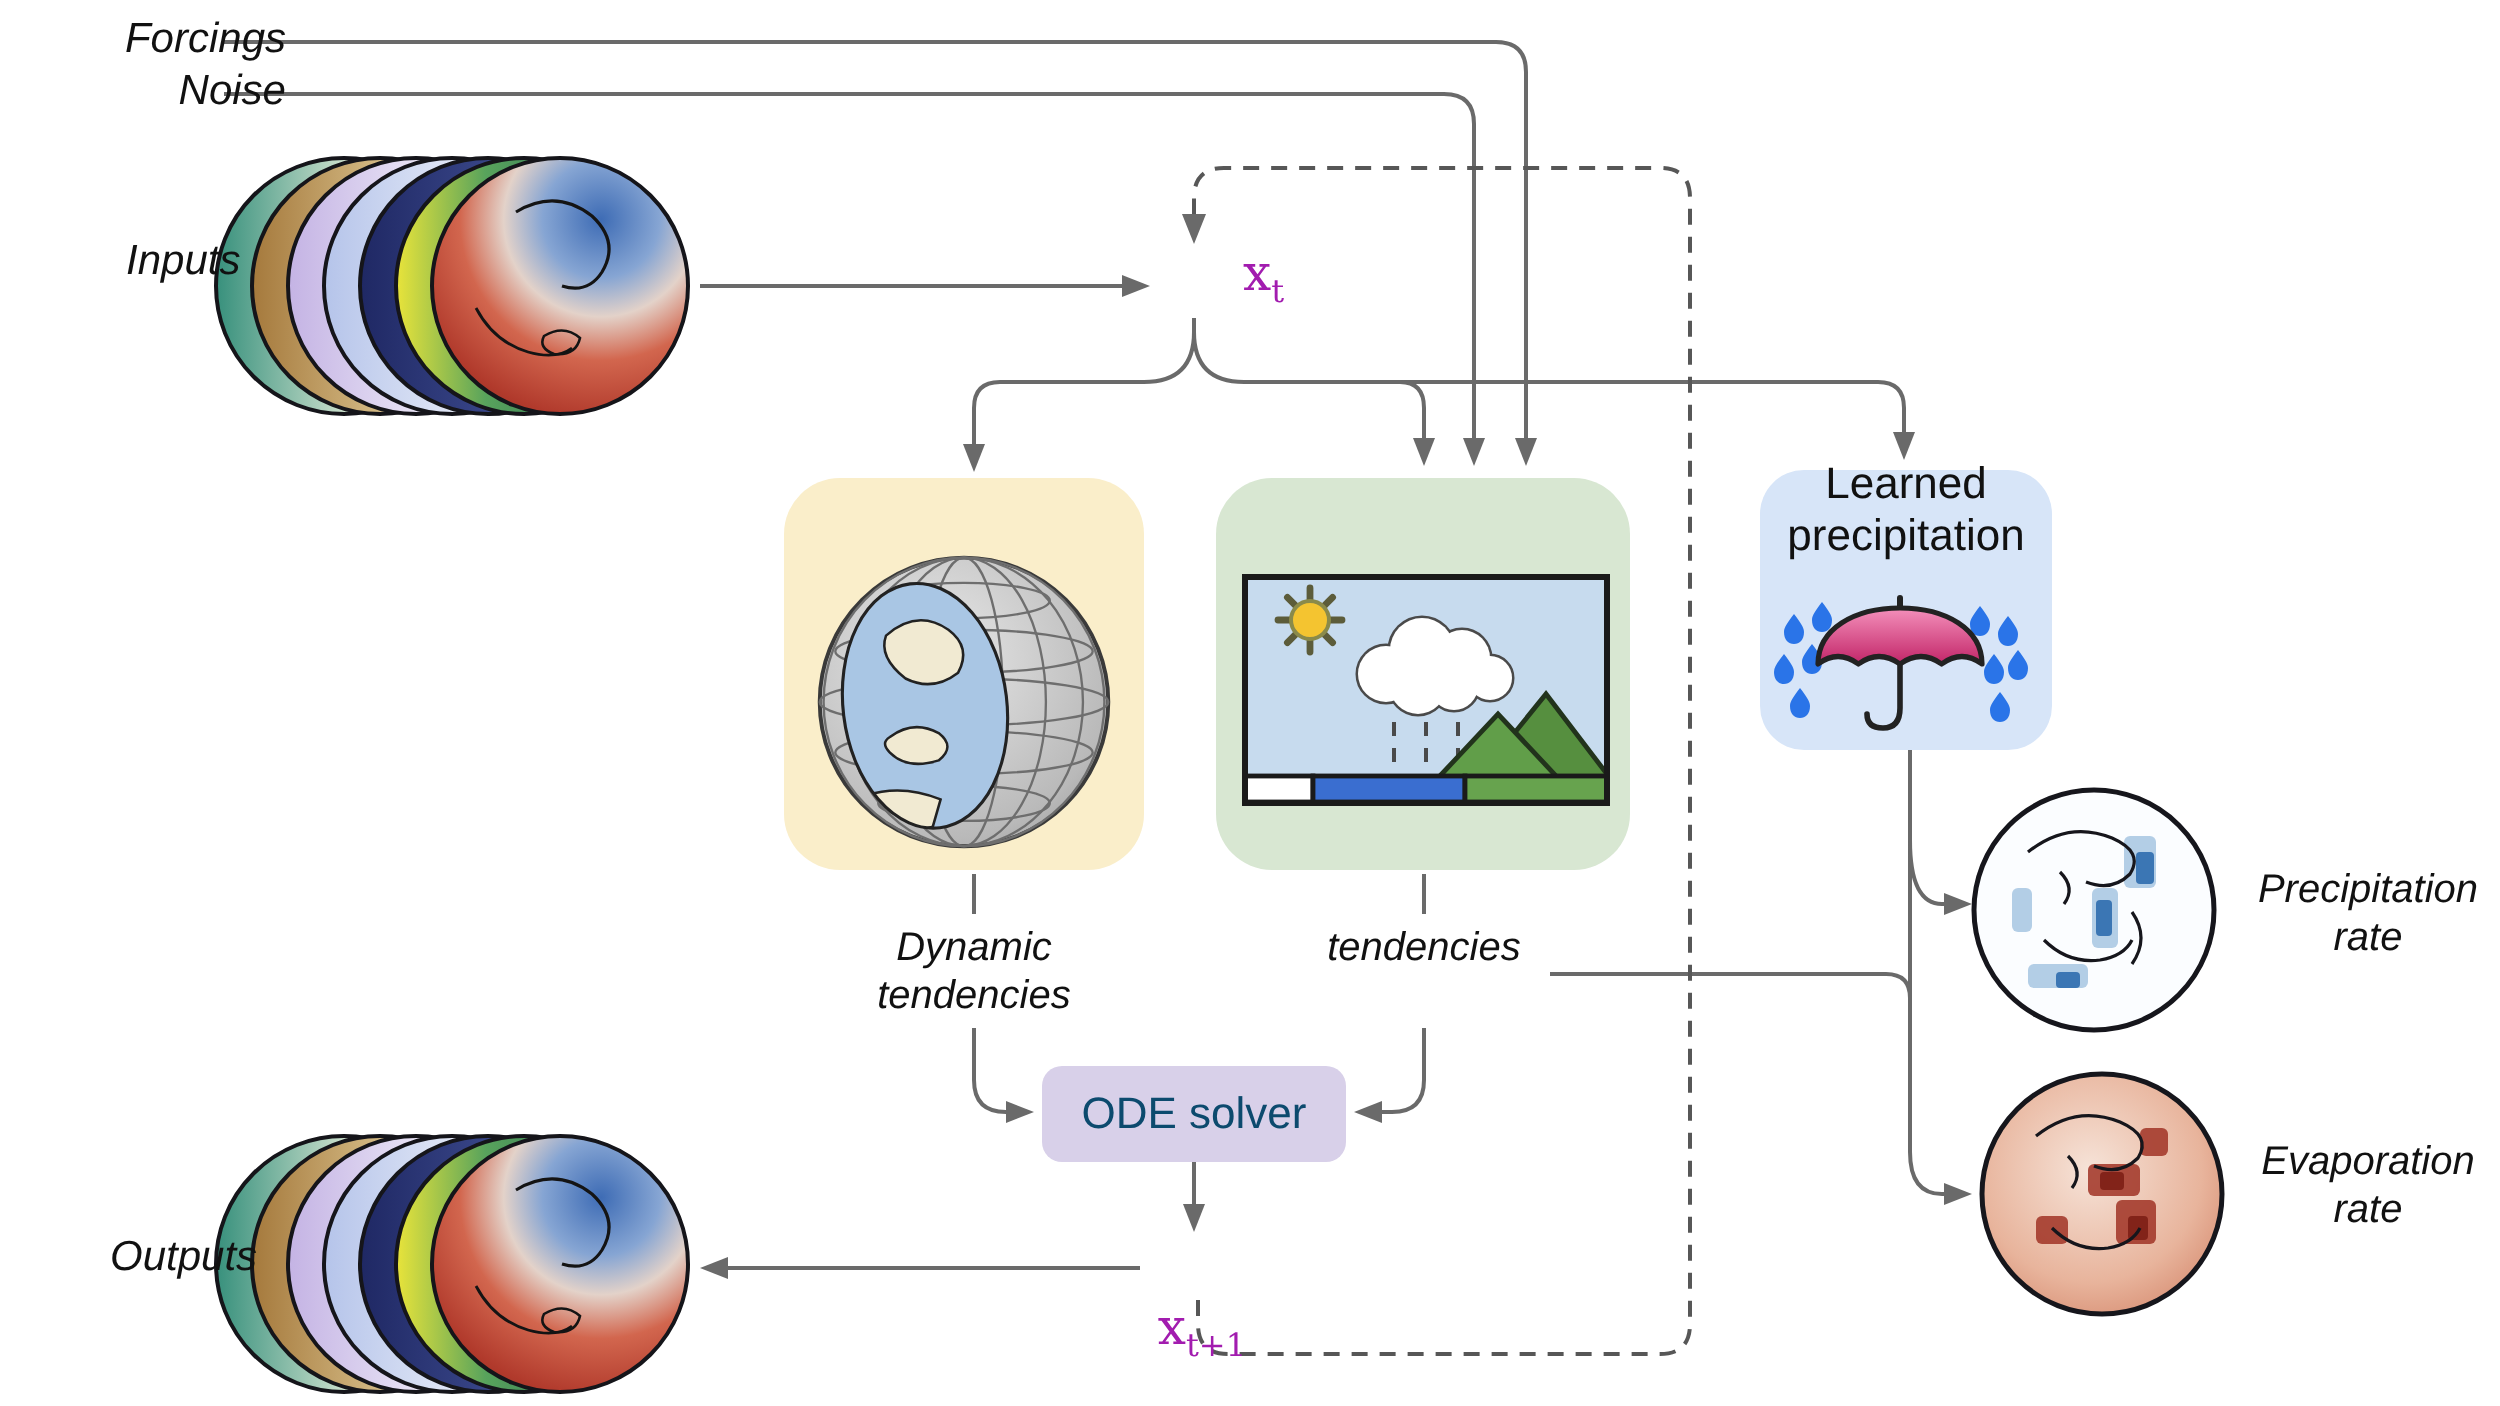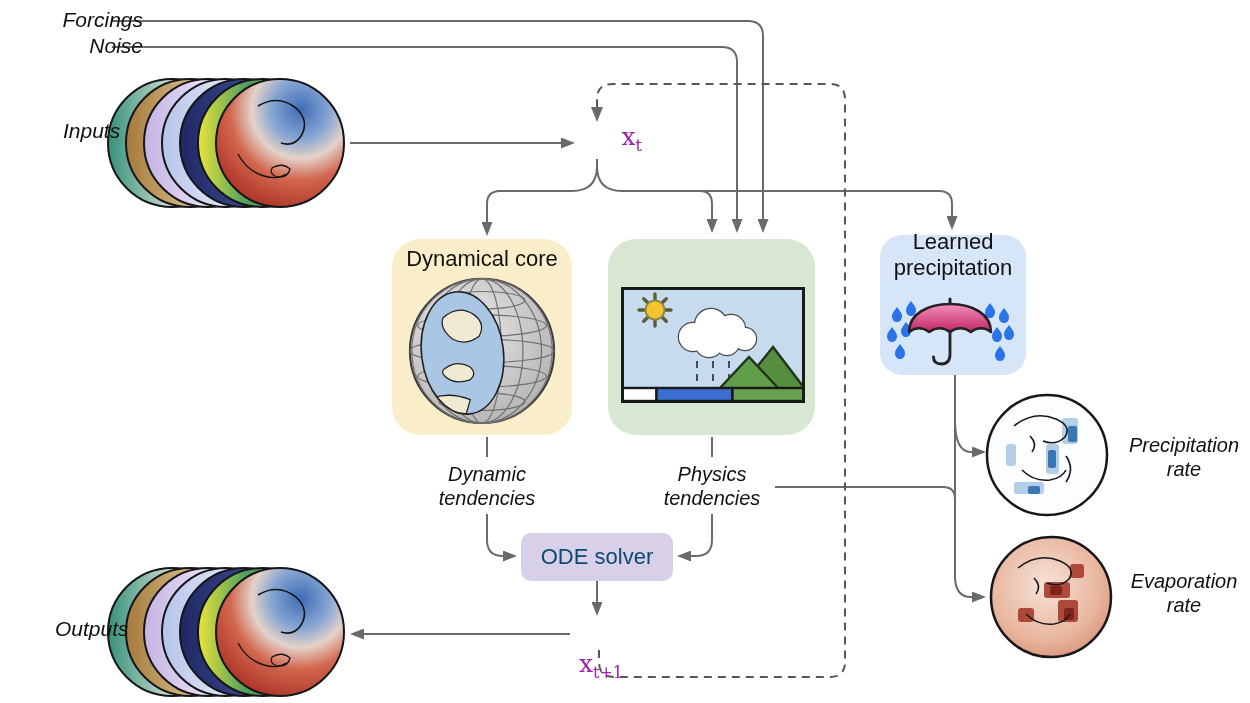--- a/index.html
+++ b/index.html
@@ -270,32 +270,30 @@
   </svg>
 
   <div class="abs lbl" style="left:0;top:7px;width:100px;text-align:right;">Forcings</div>
   <div class="abs lbl" style="left:0;top:33px;width:100px;text-align:right;">Noise</div>
   <div class="abs lbl" style="left:20px;top:118px;width:80px;">Inputs</div>
   <div class="abs lbl" style="left:12px;top:616px;width:90px;text-align:left;">Outputs</div>
 
   <div class="abs mathlbl" style="left:556px;top:122px;width:86px;"><span>x</span><sub>t</sub></div>
   <div class="abs mathlbl" style="left:528px;top:617px;width:95px;margin-top:32px;"><span>x</span><sub>t+1</sub></div>
 
-  <div class="abs title" style="left:392px;top:246px;width:180px;">Dynamical core</div>
   <div class="abs title" style="left:880px;top:229px;width:146px;">
     <div>Learned</div>
     <div>precipitation</div>
   </div>
 
   <div class="abs tend" style="left:402px;top:462px;width:170px;">
     <div>Dynamic</div>
     <div>tendencies</div>
   </div>
   <div class="abs tend" style="left:627px;top:462px;width:170px;">
-    <div>Physics</div>
     <div>tendencies</div>
   </div>
   <div class="abs tend" style="left:1118px;top:433px;width:132px;">
     <div>Precipitation</div>
     <div>rate</div>
   </div>
   <div class="abs tend" style="left:1118px;top:569px;width:132px;">
     <div>Evaporation</div>
     <div>rate</div>
   </div>

